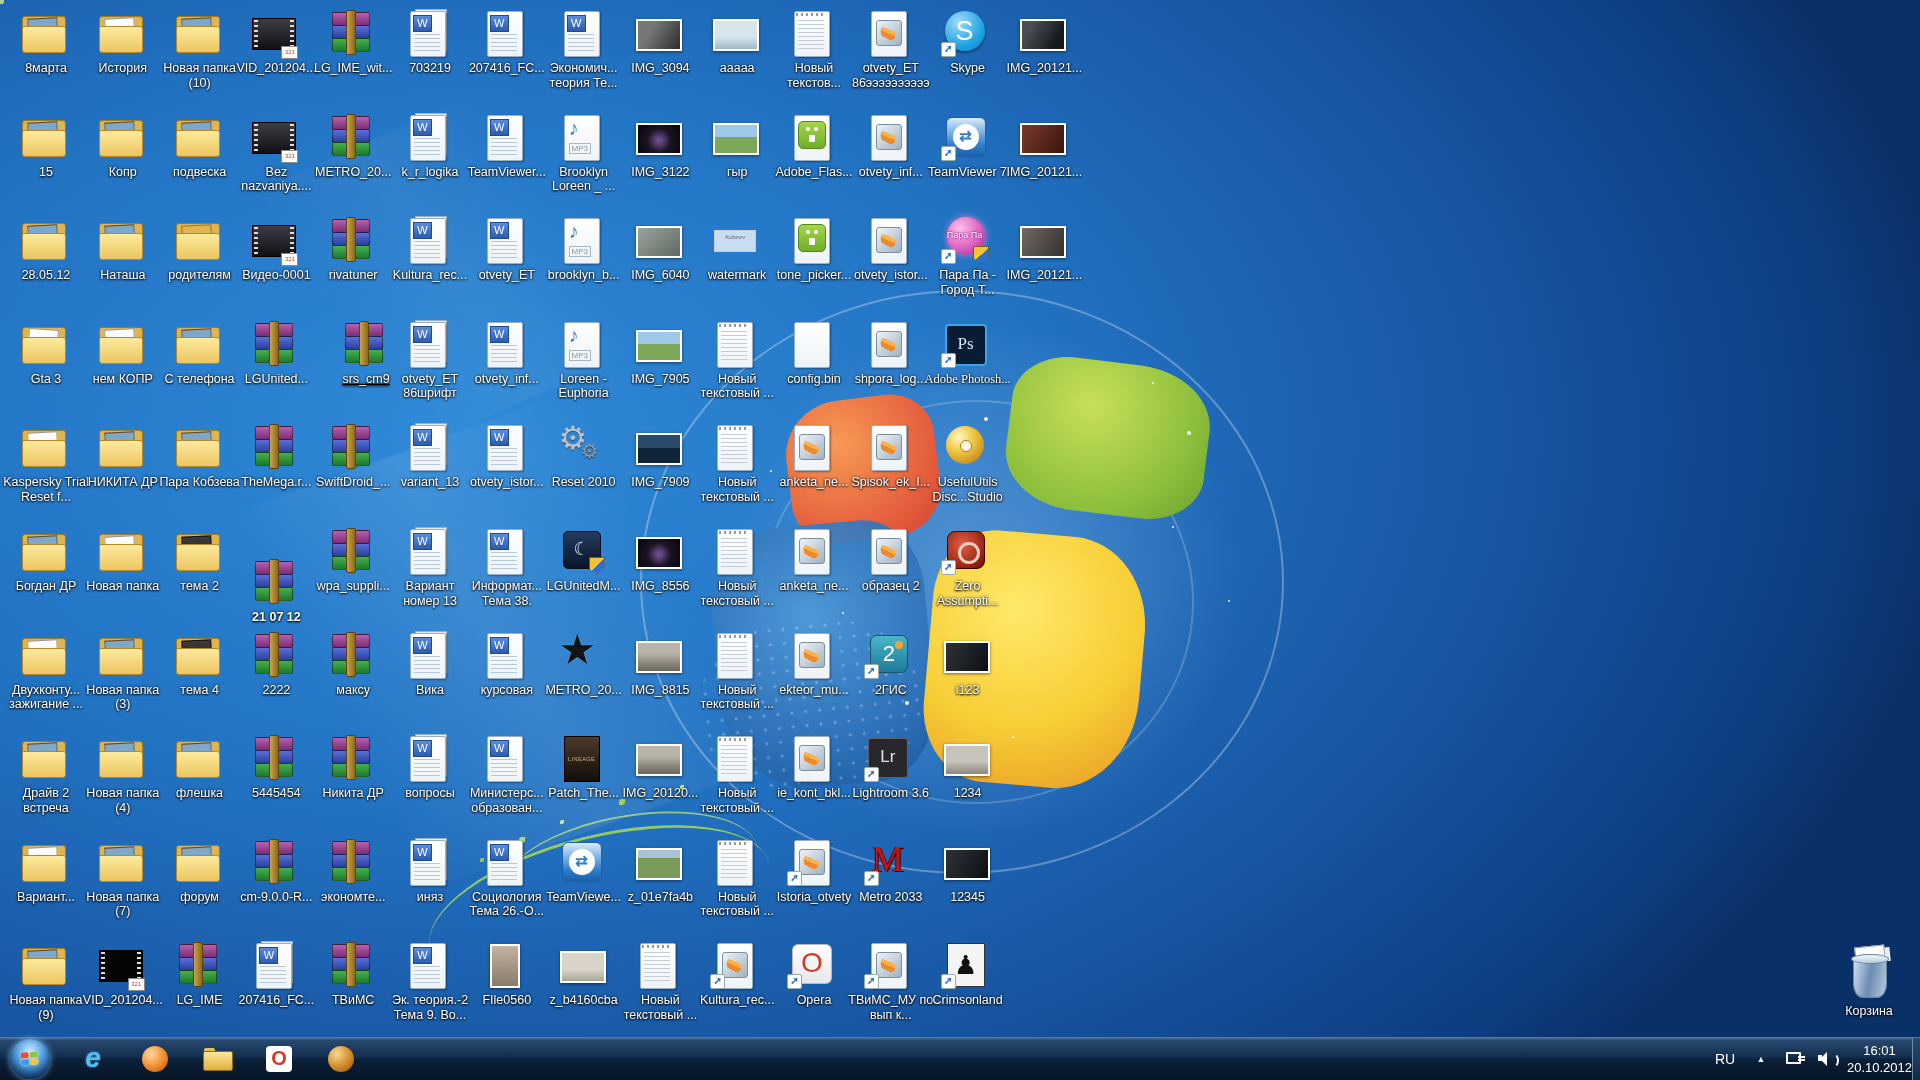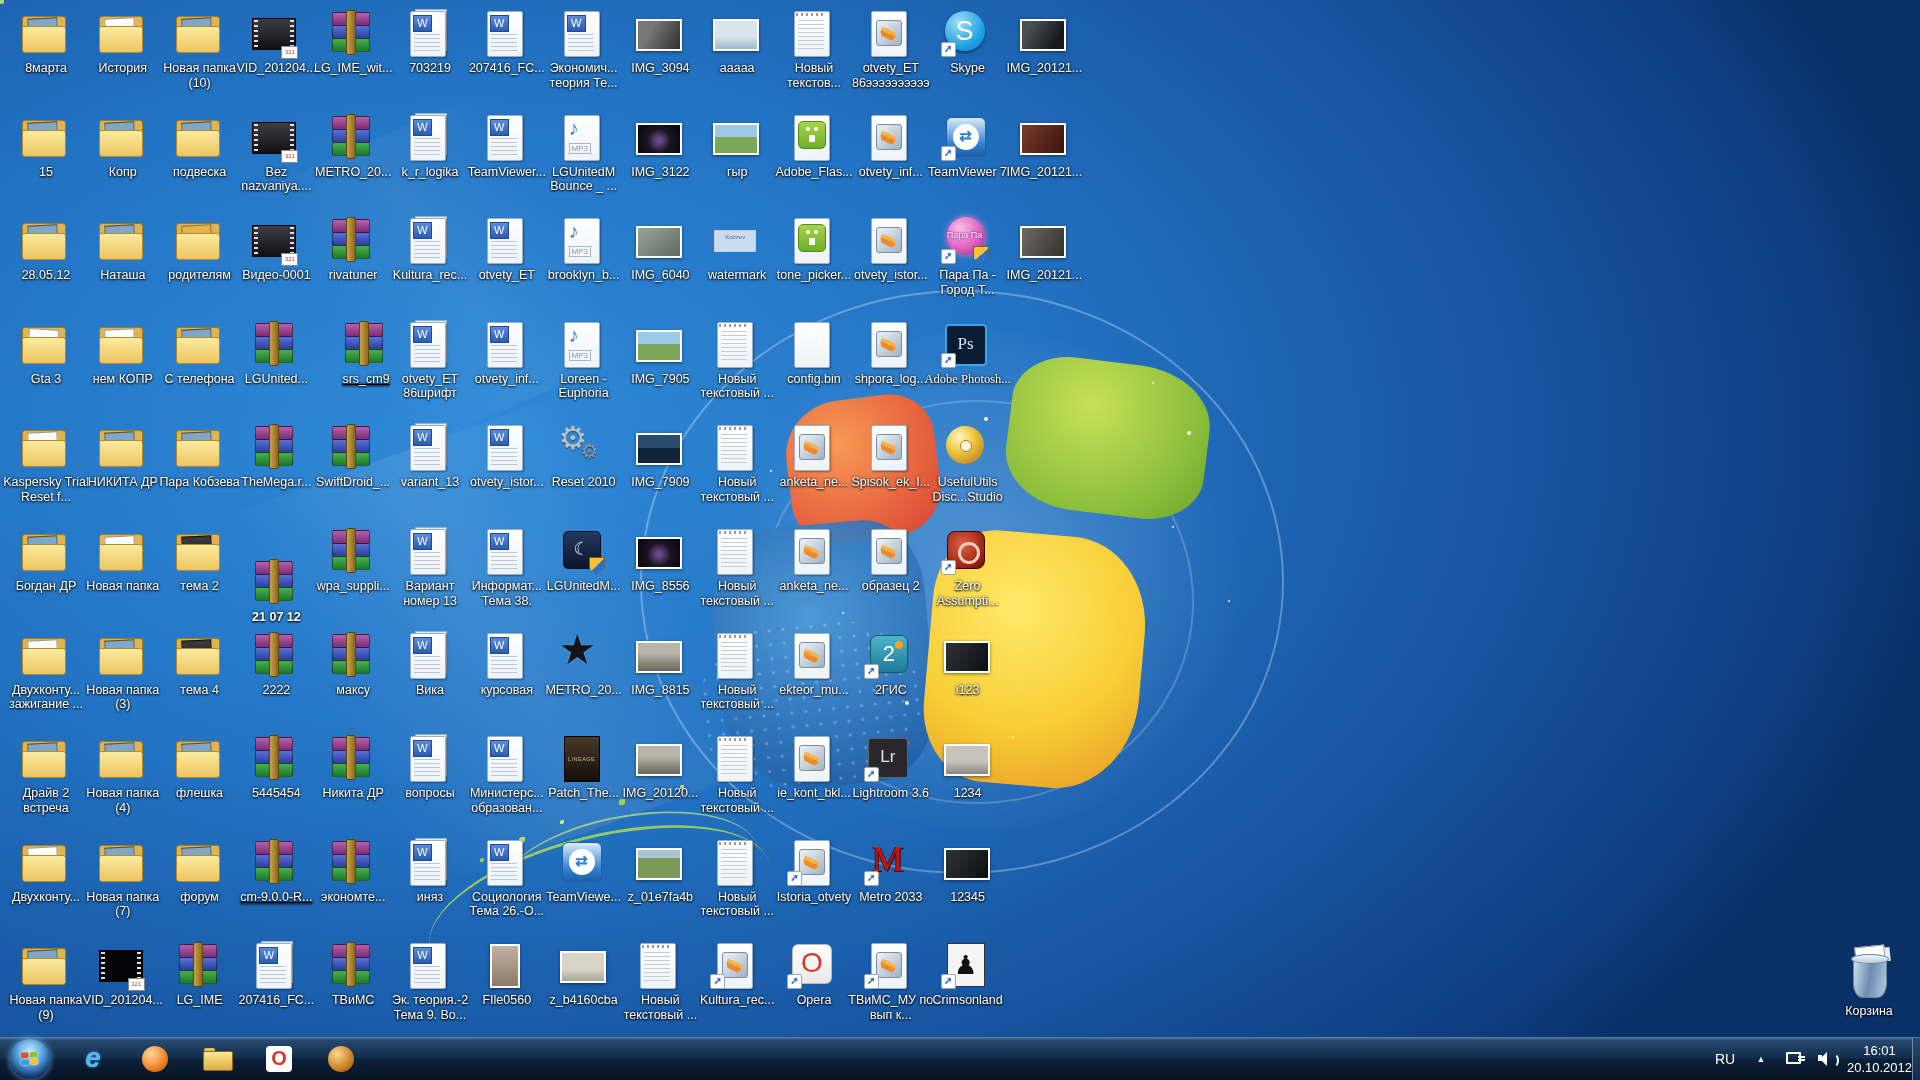--- a/index.html
+++ b/index.html
@@ -417,21 +417,21 @@
           <i class="plines"></i>
         </div>
         <div class="lbl">TeamViewer...</div>
       </div>
       <div class="dicon" style="left: 539.6px; top: 110.6px;">
         <div class="art mp3">
           <i class="page"></i>
           <i class="note">♪</i>
           <i class="mp3t">MP3</i>
         </div>
-        <div class="lbl">LGUnitedM Bounce _ ...</div>
+        <div class="lbl">Brooklyn Loreen _ ...</div>
       </div>
       <div class="dicon" style="left: 616.4px; top: 110.6px;">
         <div class="art photo-night">
           <i class="ph"></i>
         </div>
         <div class="lbl">IMG_3122</div>
       </div>
       <div class="dicon" style="left: 693.2px; top: 110.6px;">
         <div class="art photo-people">
           <i class="ph"></i>
@@ -1070,39 +1070,39 @@
           <i class="ph"></i>
         </div>
         <div class="lbl">1234</div>
       </div>
       <div class="dicon" style="left: 2px; top: 835.8px;">
         <div class="art folder">
           <i class="f-back"></i>
           <i class="f-cont c-docs"></i>
           <i class="f-front"></i>
         </div>
-        <div class="lbl">Двухконту...</div>
+        <div class="lbl">Вариант...</div>
       </div>
       <div class="dicon" style="left: 78.8px; top: 835.8px;">
         <div class="art folder">
           <i class="f-back"></i>
           <i class="f-cont c-photo"></i>
           <i class="f-front"></i>
         </div>
         <div class="lbl">Новая папка (7)</div>
       </div>
       <div class="dicon" style="left: 155.6px; top: 835.8px;">
         <div class="art folder">
           <i class="f-back"></i>
           <i class="f-cont c-photo"></i>
           <i class="f-front"></i>
         </div>
         <div class="lbl">форум</div>
       </div>
-      <div class="dicon" style="left: 232.4px; top: 835.8px; text-decoration: underline;">
+      <div class="dicon" style="left: 232.4px; top: 835.8px;">
         <div class="art rar">
           <i class="rar-b rb1"></i>
           <i class="rar-b rb2"></i>
           <i class="rar-b rb3"></i>
           <i class="rar-strap"></i>
         </div>
         <div class="lbl">cm-9.0.0-R...</div>
       </div>
       <div class="dicon" style="left: 309.2px; top: 835.8px;">
         <div class="art rar">

